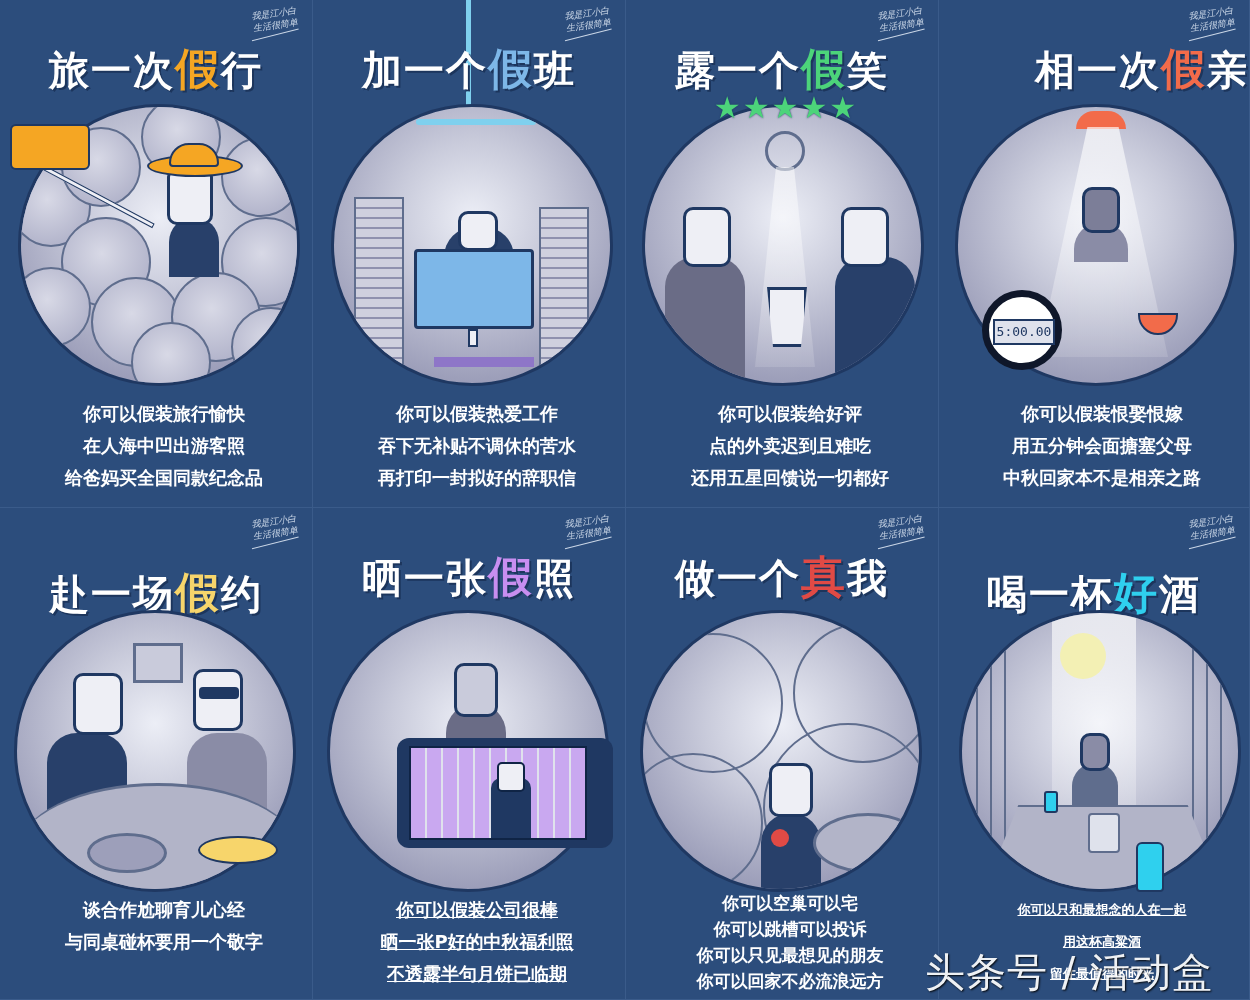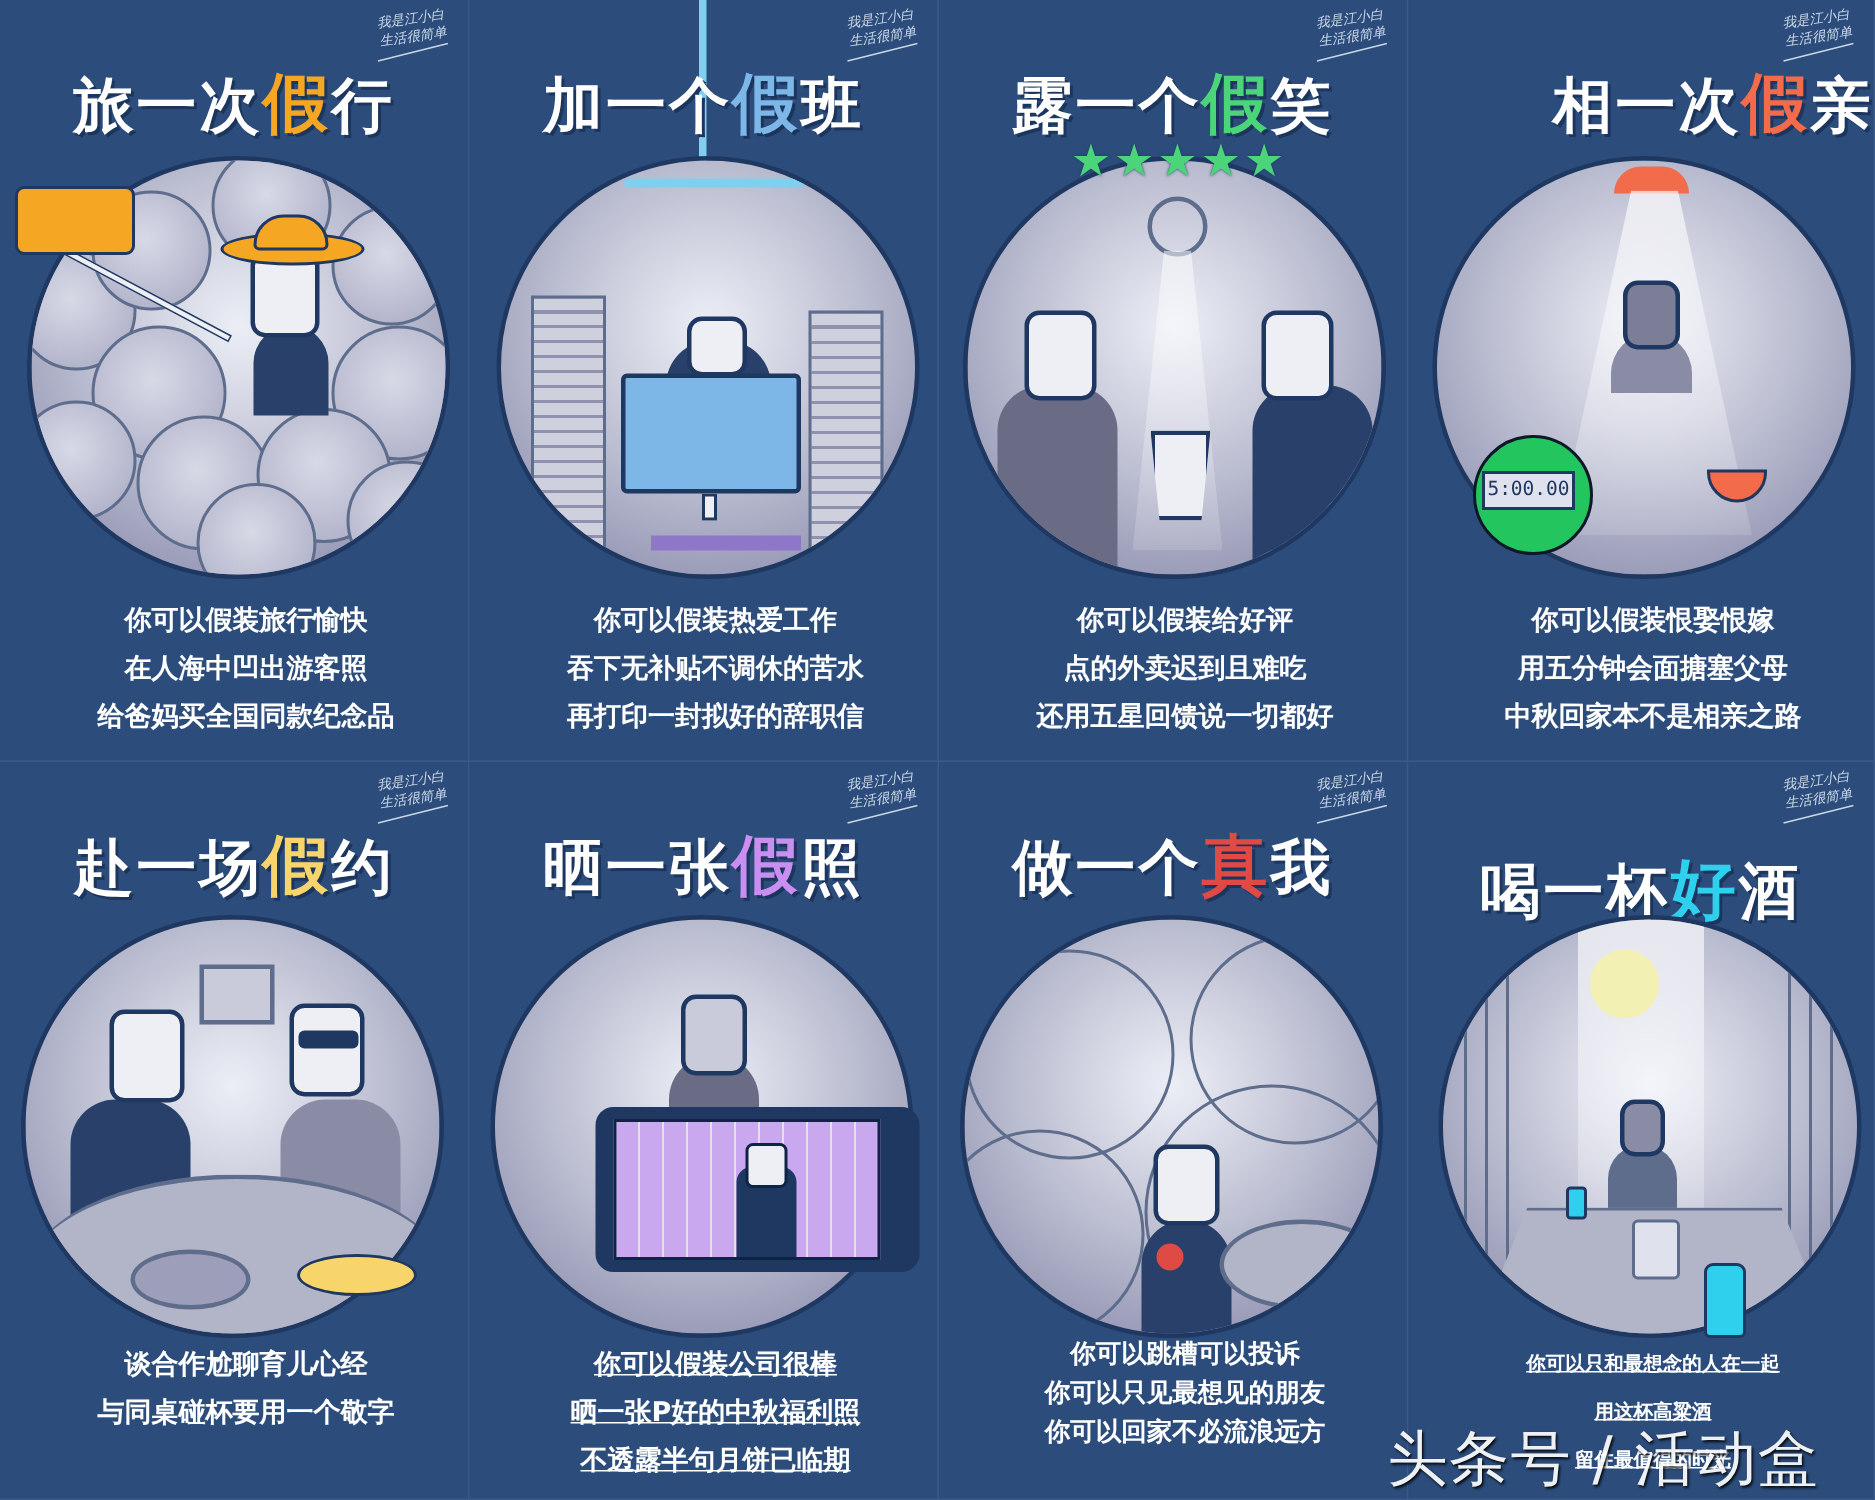--- a/index.html
+++ b/index.html
@@ -126,33 +126,33 @@
     <div class="title" style="top:40px;text-align:right;">
       <span>相一次</span><span class="accent" style="color:#f26b4a;">假</span><span>亲</span>
     </div>
     <div class="circle" style="left:16px;top:104px;width:282px;height:282px;">
       <div style="position:absolute;left:118px;top:4px;width:50px;height:18px;background:#f26b4a;border-radius:25px 25px 0 0;"></div>
       <div style="position:absolute;left:80px;top:20px;width:130px;height:230px;background:linear-gradient(#ffffffaa,#ffffff22);clip-path:polygon(38% 0,62% 0,100% 100%,0 100%);"></div>
       <div class="person-body" style="left:116px;top:115px;width:54px;height:40px;background:#8a8ca6;"></div>
       <div class="person-head" style="left:124px;top:80px;width:38px;height:46px;background:#7c7e98;"></div>
       <div style="position:absolute;left:180px;top:206px;width:40px;height:22px;background:#f26b4a;border:2px solid #1f3862;border-radius:0 0 20px 20px;"></div>
     </div>
-    <div style="position:absolute;left:982px;top:290px;width:80px;height:80px;border:2px solid #0f172a;border-radius:50%;background:#22c55e;margin-left:-939px;">
+    <div style="position:absolute;left:982px;top:290px;width:80px;height:80px;border:7px solid #0f172a;border-radius:50%;background:#ffffff;margin-left:-939px;">
       <div style="position:absolute;left:4px;top:22px;width:62px;height:26px;background:#dfe2ec;border:2px solid #1f3862;color:#1f3862;font-family:'DejaVu Sans Mono',monospace;font-size:13px;line-height:22px;text-align:center;overflow:hidden;">5:00.00</div>
     </div>
     <div class="caption" style="top:398px;">
       <div>你可以假装恨娶恨嫁</div>
         <div>用五分钟会面搪塞父母</div>
         <div>中秋回家本不是相亲之路</div>
     </div>
   </div>
 
   <div class="panel" style="left:0;top:508px;width:313px;height:492px;">
     <div class="signature"><span>我是江小白</span><br><span>生活很简单</span><span class="line"></span></div>
-    <div class="title" style="top:40px;">
+    <div class="title" style="top:56px;">
       <span>赴一场</span><span class="accent" style="color:#f7d56b;">假</span><span>约</span>
     </div>
     <div class="circle" style="left:14px;top:102px;width:282px;height:282px;">
       <div style="position:absolute;left:116px;top:30px;width:50px;height:40px;border:3px solid #5f6d8d;background:#c9cbdb;"></div>
       <div class="person-body" style="left:30px;top:120px;width:80px;height:80px;"></div>
       <div class="person-head" style="left:56px;top:60px;width:50px;height:62px;"></div>
       <div class="person-body" style="left:170px;top:120px;width:80px;height:80px;background:#8a8ca6;"></div>
       <div class="person-head" style="left:176px;top:56px;width:50px;height:62px;"></div>
       <div style="position:absolute;left:182px;top:74px;width:40px;height:12px;background:#1f3862;border-radius:4px;"></div>
       <div style="position:absolute;left:0;top:170px;width:282px;height:140px;background:#b2b4c8;border-top:3px solid #5f6d8d;border-radius:50% 50% 0 0;"></div>
@@ -196,20 +196,21 @@
       <div class="bubble" style="left:0;top:20px;width:140px;height:140px;background:transparent;"></div>
       <div class="bubble" style="left:150px;top:10px;width:140px;height:140px;background:transparent;"></div>
       <div class="bubble" style="left:120px;top:110px;width:170px;height:170px;background:transparent;"></div>
       <div class="bubble" style="left:-20px;top:140px;width:140px;height:140px;background:transparent;"></div>
       <div class="person-body" style="left:118px;top:200px;width:60px;height:80px;"></div>
       <div class="person-head" style="left:126px;top:150px;width:44px;height:54px;"></div>
       <div style="position:absolute;left:128px;top:216px;width:18px;height:18px;background:#e04a45;border-radius:50%;"></div>
       <div style="position:absolute;left:170px;top:200px;width:110px;height:60px;border:3px solid #5f6d8d;border-radius:50%;background:#b2b4c8;"></div>
     </div>
     <div class="caption four" style="top:382px;">
+      <div>你可以空巢可以宅</div>
         <div>你可以跳槽可以投诉</div>
         <div>你可以只见最想见的朋友</div>
         <div>你可以回家不必流浪远方</div>
     </div>
   </div>
 
   <div class="panel" style="left:939px;top:508px;width:311px;height:492px;">
     <div class="signature"><span>我是江小白</span><br><span>生活很简单</span><span class="line"></span></div>
     <div class="title" style="top:56px;">
       <span>喝一杯</span><span class="accent" style="color:#2fd0ee;">好</span><span>酒</span>

